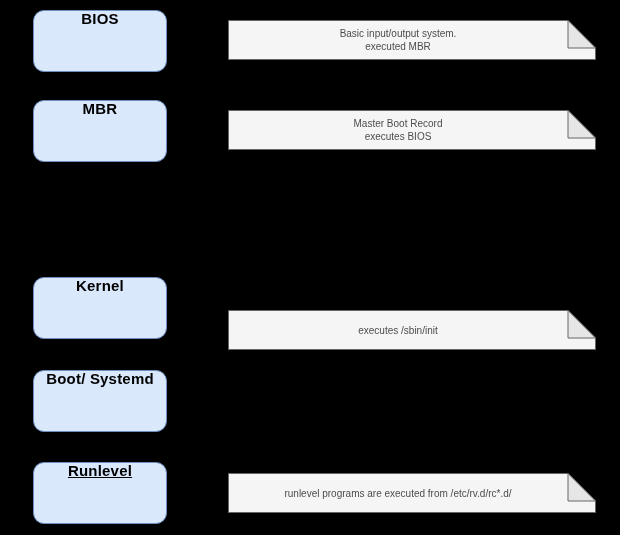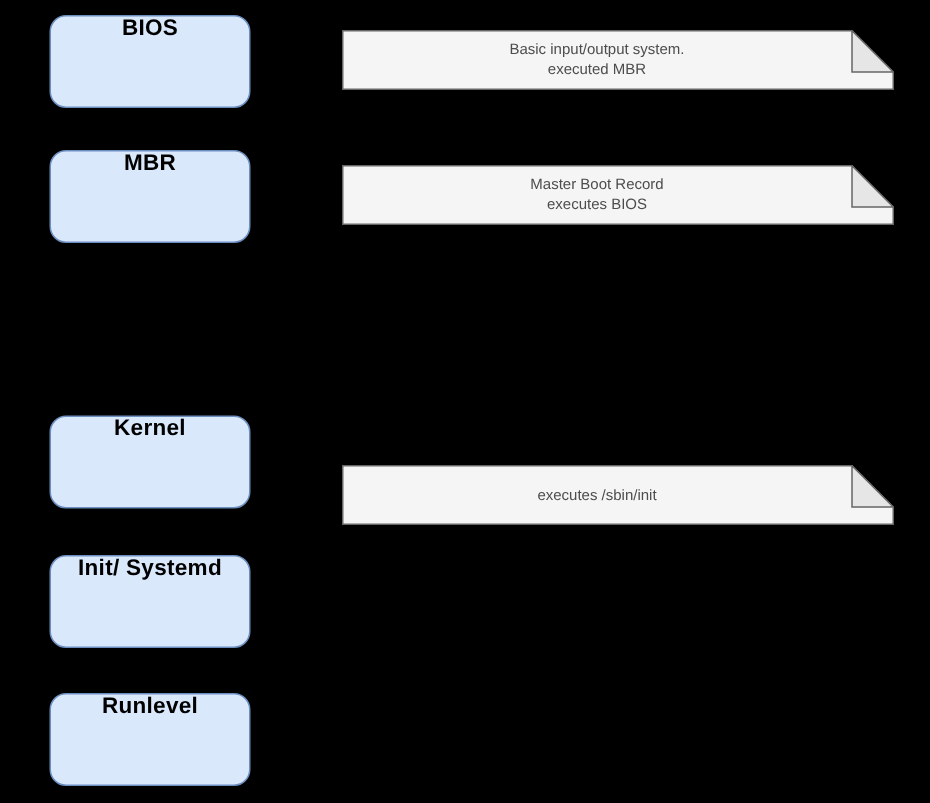--- a/index.html
+++ b/index.html
@@ -116,18 +116,27 @@
     <div class="note-wrap" style="top: 289px; margin-top: 21px;">
       <svg class="note-svg" viewBox="0 0 368 40" preserveAspectRatio="none">
         <path d="M 0.5 0.5 L 340 0.5 L 367.5 28 L 367.5 39.5 L 0.5 39.5 Z" fill="#f5f5f5" stroke="#666666" stroke-width="1"></path>
         <path d="M 340 0.5 L 367.5 28 L 340 28 Z" fill="#e6e6e6" stroke="#666666" stroke-width="1"></path>
       </svg>
       <div class="note-text">
         <span>executes /sbin/init</span>
       </div>
     </div>
     <div class="stage-box" style="top: 370px;">
-      <div class="stage-label">Init/ Systemd</div>
+      <div class="stage-label">Boot/ Systemd</div>
     </div>
-    <div class="stage-box" style="top: 462px;">
+    <div class="stage-box" style="top: 462px; text-decoration: underline;">
       <div class="stage-label">Runlevel</div>
+    </div>
+    <div class="note-wrap" style="top: 473px;">
+      <svg class="note-svg" viewBox="0 0 368 40" preserveAspectRatio="none">
+        <path d="M 0.5 0.5 L 340 0.5 L 367.5 28 L 367.5 39.5 L 0.5 39.5 Z" fill="#f5f5f5" stroke="#666666" stroke-width="1"></path>
+        <path d="M 340 0.5 L 367.5 28 L 340 28 Z" fill="#e6e6e6" stroke="#666666" stroke-width="1"></path>
+      </svg>
+      <div class="note-text">
+        <span>runlevel programs are executed from /etc/rv.d/rc*.d/</span>
+      </div>
     </div>
   </div>
 
 </body></html>

